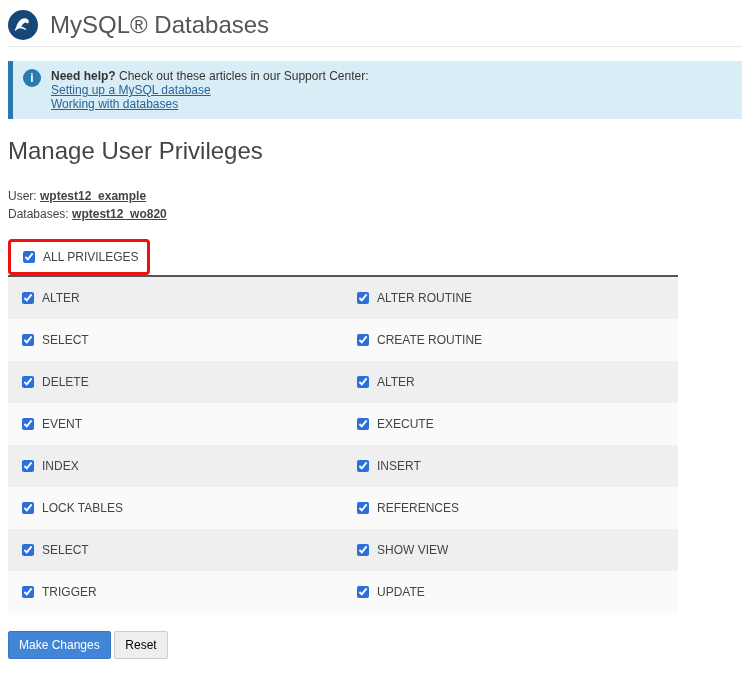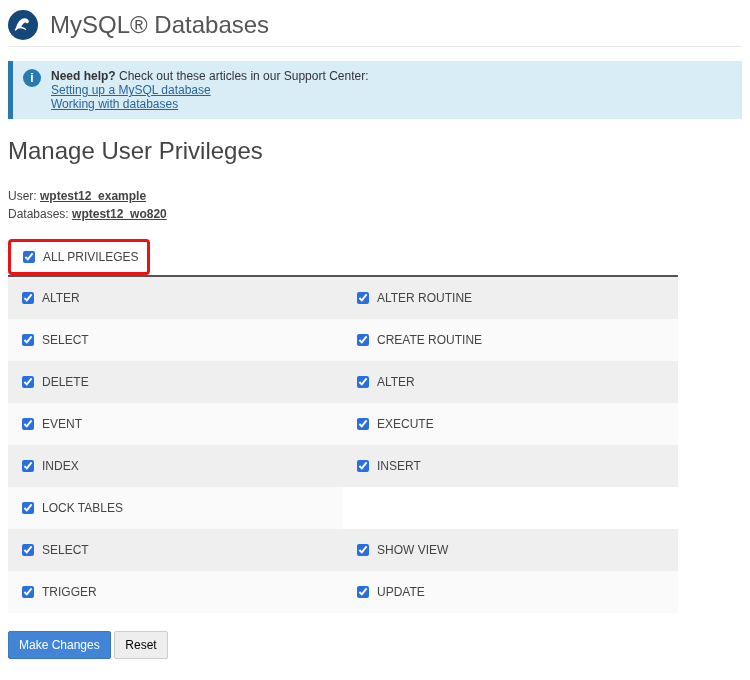--- a/index.html
+++ b/index.html
@@ -193,20 +193,24 @@
       <label class="priv-cell">
         <input type="checkbox" checked="" style="">
         <span>INSERT</span>
       </label>
     </div>
     <div class="priv-row">
       <label class="priv-cell">
         <input type="checkbox" checked="" style="">
         <span>LOCK TABLES</span>
       </label>
+      <label class="priv-cell">
+        <input type="checkbox" checked="" style="">
+        <span>REFERENCES</span>
+      </label>
     </div>
     <div class="priv-row">
       <label class="priv-cell">
         <input type="checkbox" checked="" style="">
         <span>SELECT</span>
       </label>
       <label class="priv-cell">
         <input type="checkbox" checked="" style="">
         <span>SHOW VIEW</span>
       </label>

